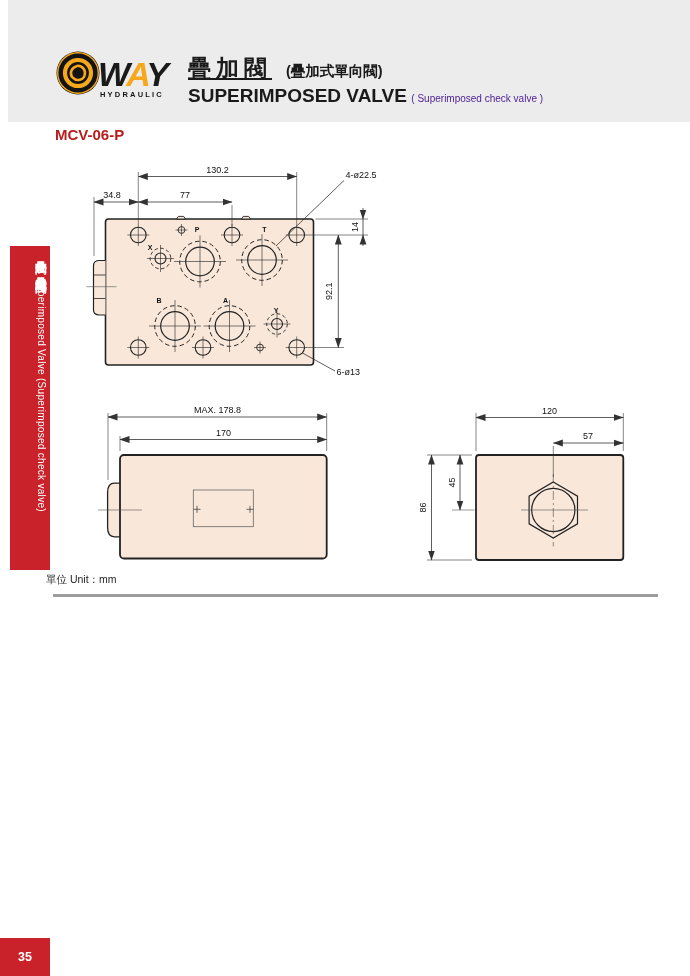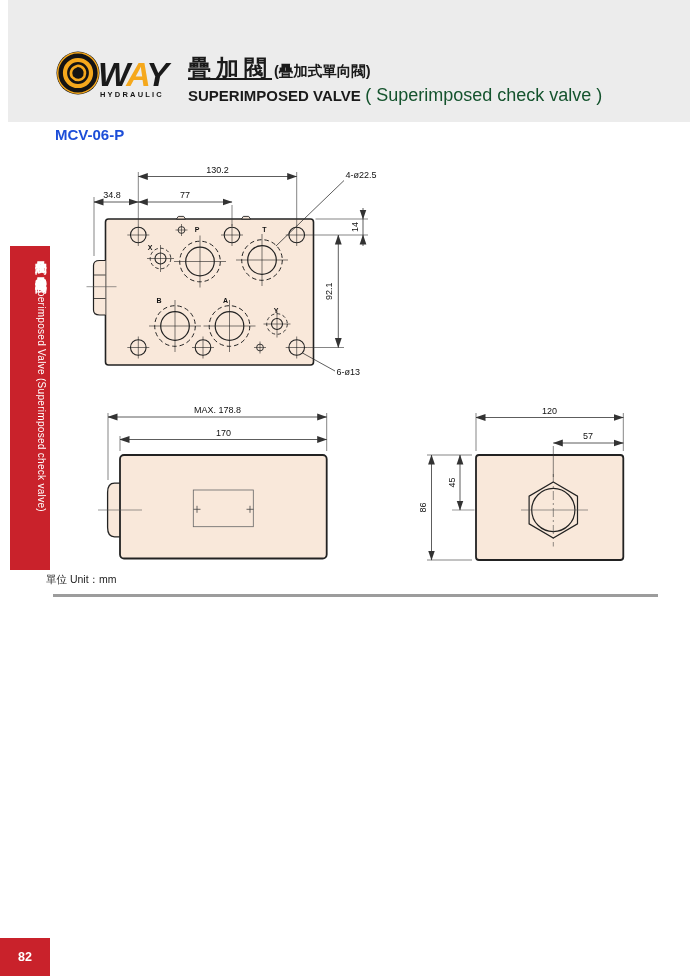--- a/index.html
+++ b/index.html
@@ -4,25 +4,25 @@
 <style>
   html,body{margin:0;padding:0;background:#fff;}
   .page{position:relative;width:690px;height:976px;background:#ffffff;overflow:hidden;
         font-family:"Liberation Sans","DejaVu Sans",sans-serif;color:#111;}
   
   .header{position:absolute;left:8px;top:0;width:690px;height:122px;background:#ececec;}
   .logo{position:absolute;left:46px;top:48px;}
   .titles{position:absolute;left:180px;top:57px;line-height:1;}
   .t-line1{white-space:nowrap;}
   .t-zh{font-size:23px;font-weight:bold;letter-spacing:5px;color:#1a1a1a;text-decoration:underline;}
-  .t-zh-paren{font-size:14.5px;font-weight:bold;color:#1a1a1a;margin-left:2px;}
+  .t-zh-paren{font-size:14.5px;font-weight:bold;color:#1a1a1a;margin-left:14px;}
   .t-line2{margin-top:6px;white-space:nowrap;}
-  .t-en{font-size:15px;font-weight:bold;color:#1a1a1a;}
-  .t-en-paren{font-size:18px;color:#14532d;}
-  .model{position:absolute;left:55px;top:126px;font-size:15px;font-weight:bold;color:#1d4ed8;}
+  .t-en{font-size:19px;font-weight:bold;color:#1a1a1a;}
+  .t-en-paren{font-size:10px;color:#4c1d95;}
+  .model{position:absolute;left:55px;top:126px;font-size:15px;font-weight:bold;color:#b91c1c;}
   
   .sidebar{position:absolute;left:10px;top:246px;width:40px;height:324px;background:#c9222b;}
   .sidebar-inner{writing-mode:vertical-rl;height:100%;width:100%;box-sizing:border-box;
                  padding-top:6px;color:#fff;}
   .sb-zh{text-orientation:upright;font-size:11.5px;font-weight:bold;letter-spacing:1px;line-height:17px;}
   .sb-en{font-size:10px;line-height:16px;letter-spacing:.3px;}
   .pagenum{position:absolute;left:0;top:938px;width:50px;height:38px;background:#c9222b;
            color:#fff;font-size:12.5px;font-weight:bold;display:flex;align-items:center;justify-content:center;}
   
   .drawing-svg{position:absolute;left:0;top:0;width:690px;height:976px;}
@@ -239,15 +239,15 @@
 
         <line x1="460" y1="455" x2="460" y2="510" stroke-width="0.8" marker-start="url(#arw)" marker-end="url(#arw)"></line>
         <text class="dimtxt" x="454.5" y="482.5" text-anchor="middle" stroke="none" transform="rotate(-90 454.5 482.5)">45</text>
       </g>
     </g>
   </svg>
 
   <div class="unit">單位 Unit：mm</div>
   <div class="divider"></div>
 
-  <div class="pagenum">82</div>
+  <div class="pagenum">35</div>
 
 </div>
 
 </body></html>

